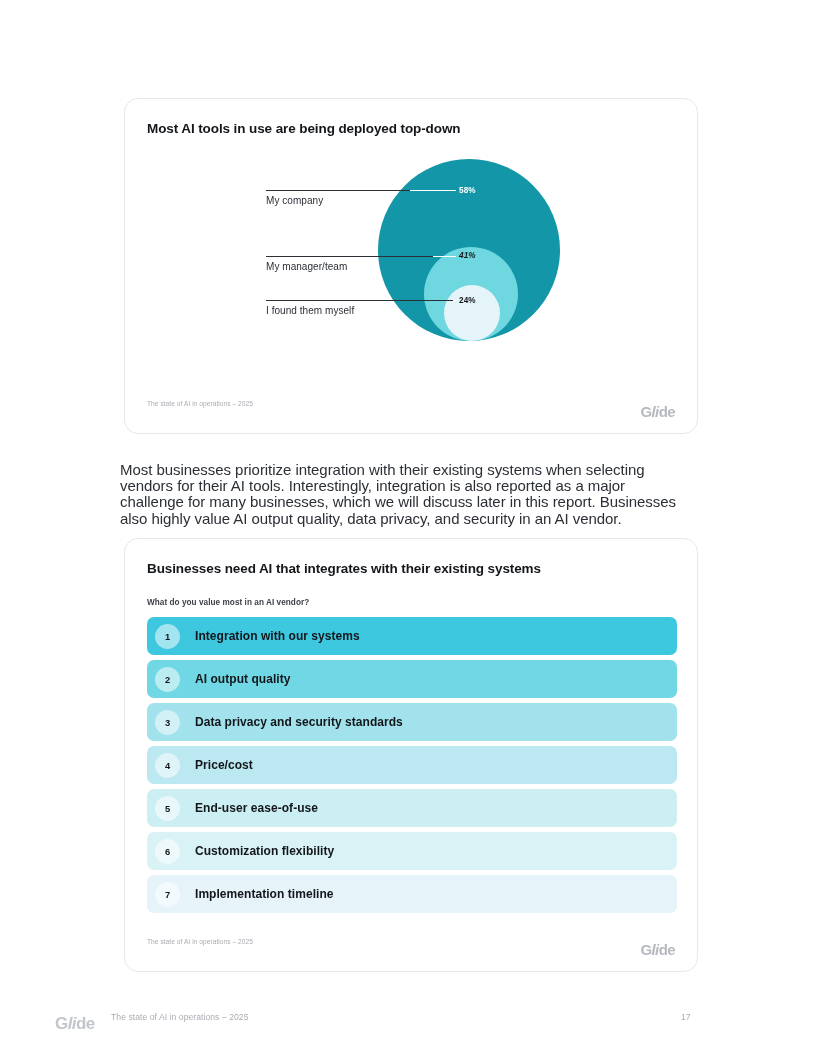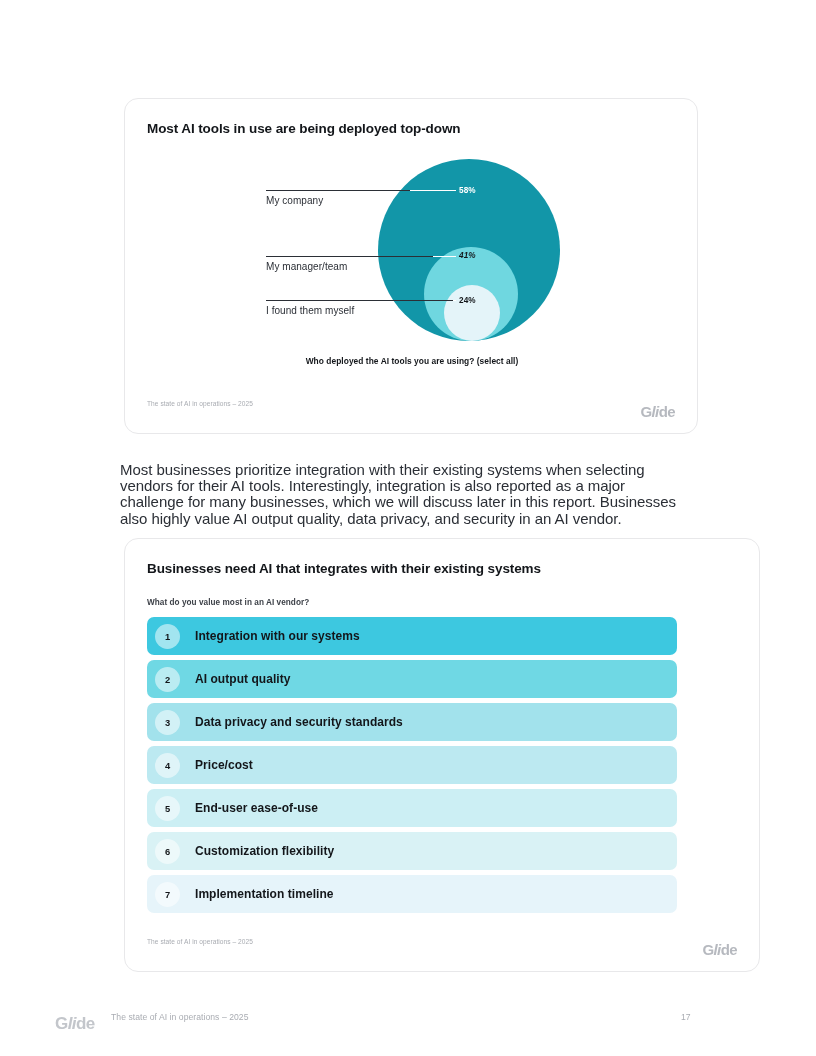--- a/index.html
+++ b/index.html
@@ -31,21 +31,21 @@
   #card-circles {
     left: 124px;
     top: 98px;
     width: 574px;
     height: 336px;
   }
 
   #card-ranking {
     left: 124px;
     top: 538px;
-    width: 636px;
+    width: 574px;
     height: 434px;
   }
 
   .card-title {
     position: absolute;
     left: 22px;
     top: 22px;
     font-size: 13.5px;
     font-weight: bold;
     color: #13161a;
@@ -278,21 +278,20 @@
       <div class="leader-light" id="leader-24-light"></div>
 
       <div class="leader-label" id="label-74">My company</div>
       <div class="leader-label" id="label-41">My manager/team</div>
       <div class="leader-label" id="label-24">I found them myself</div>
 
       <div class="bubble-value" id="value-74">58%</div>
       <div class="bubble-value" id="value-41">41%</div>
       <div class="bubble-value" id="value-24">24%</div>
 
-      <div class="chart-question">Who deployed the AI tools you are using? (select all)</div>
     </div>
 
     <div class="card-footer">
       <div class="footnote">The state of AI in operations – 2025</div>
       <div class="glide-mark">G<span class="it">li</span>de</div>
     </div>
   </section>
 
   <p id="narrative">Most businesses prioritize integration with their existing systems when selecting vendors for their AI tools. Interestingly, integration is also reported as a major challenge for many businesses, which we will discuss later in this report. Businesses also highly value AI output quality, data privacy, and security in an AI vendor.</p>
 

